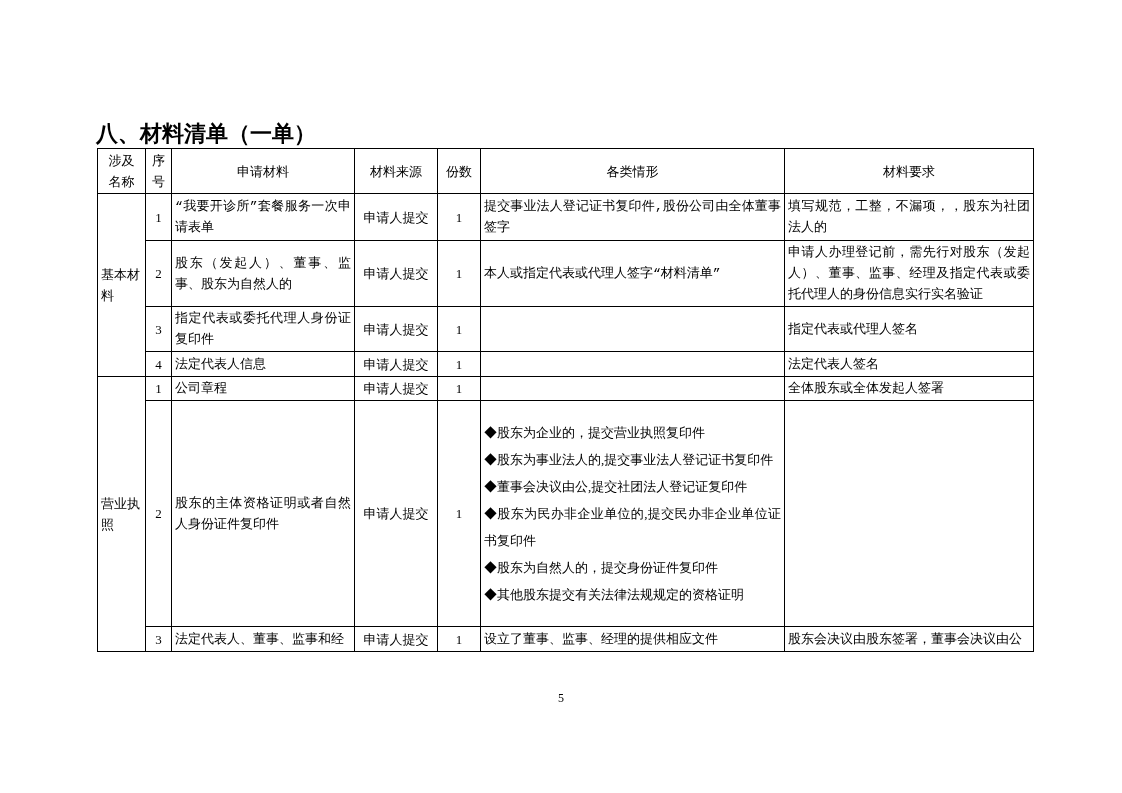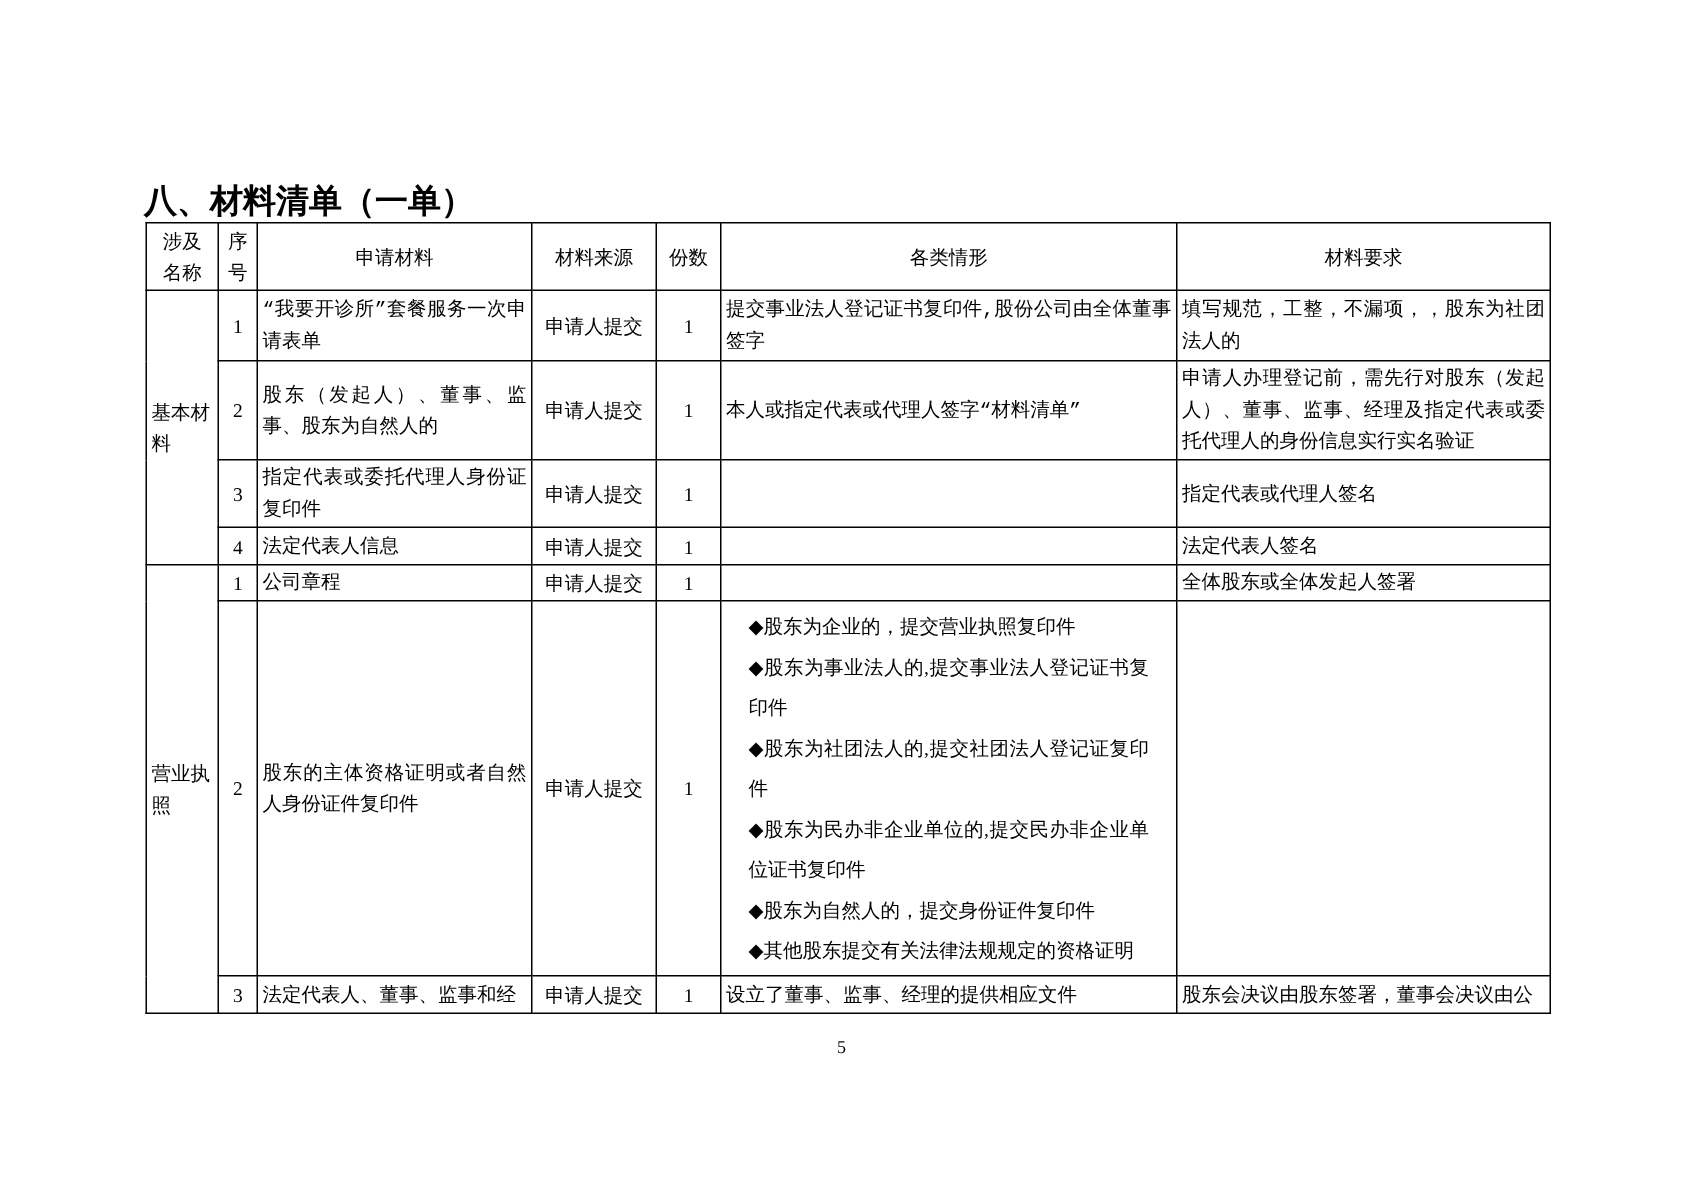--- a/index.html
+++ b/index.html
@@ -35,21 +35,21 @@
     padding:1px 3px;
     vertical-align:middle;
     overflow:hidden;
     word-break:break-all;
   }
   .materials th{text-align:center;}
   .prewrap{white-space:pre-line;}
   td.center{text-align:center;}
   td.section{}
   td.textcell{text-align:justify;text-align-last:left;font-family:Liberation Mono, monospace;}
-  td.bullets{vertical-align:middle;padding:3px 18px;}
+  td.bullets{vertical-align:middle;padding:3px 3px;font-family:Liberation Serif, serif;}
   td.bullets .bullet{
     line-height:27px;
     text-align:justify;
     text-align-last:left;
   }
   tr.h-head{height:42px;}
   tr.h-r1{height:47px;}
   tr.h-r2{height:61px;}
   tr.h-r3{height:45px;}
   tr.h-r4{height:25px;}
@@ -143,21 +143,21 @@
     </tr>
 
     <tr class="h-r6">
       <td class="center">2</td>
       <td class="textcell">股东的主体资格证明或者自然人身份证件复印件</td>
       <td class="center">申请人提交</td>
       <td class="center">1</td>
       <td class="bullets">
         <div class="bullet">◆股东为企业的，提交营业执照复印件</div>
         <div class="bullet">◆股东为事业法人的,提交事业法人登记证书复印件</div>
-        <div class="bullet">◆股东为社团法人的,提交社团法人登记证复印件</div>
+        <div class="bullet">◆董事会决议由公,提交社团法人登记证复印件</div>
         <div class="bullet">◆股东为民办非企业单位的,提交民办非企业单位证书复印件</div>
         <div class="bullet">◆股东为自然人的，提交身份证件复印件</div>
         <div class="bullet">◆其他股东提交有关法律法规规定的资格证明</div>
       </td>
       <td class="textcell"></td>
     </tr>
 
     <tr class="h-r7">
       <td class="center">3</td>
       <td class="textcell">法定代表人、董事、监事和经</td>

